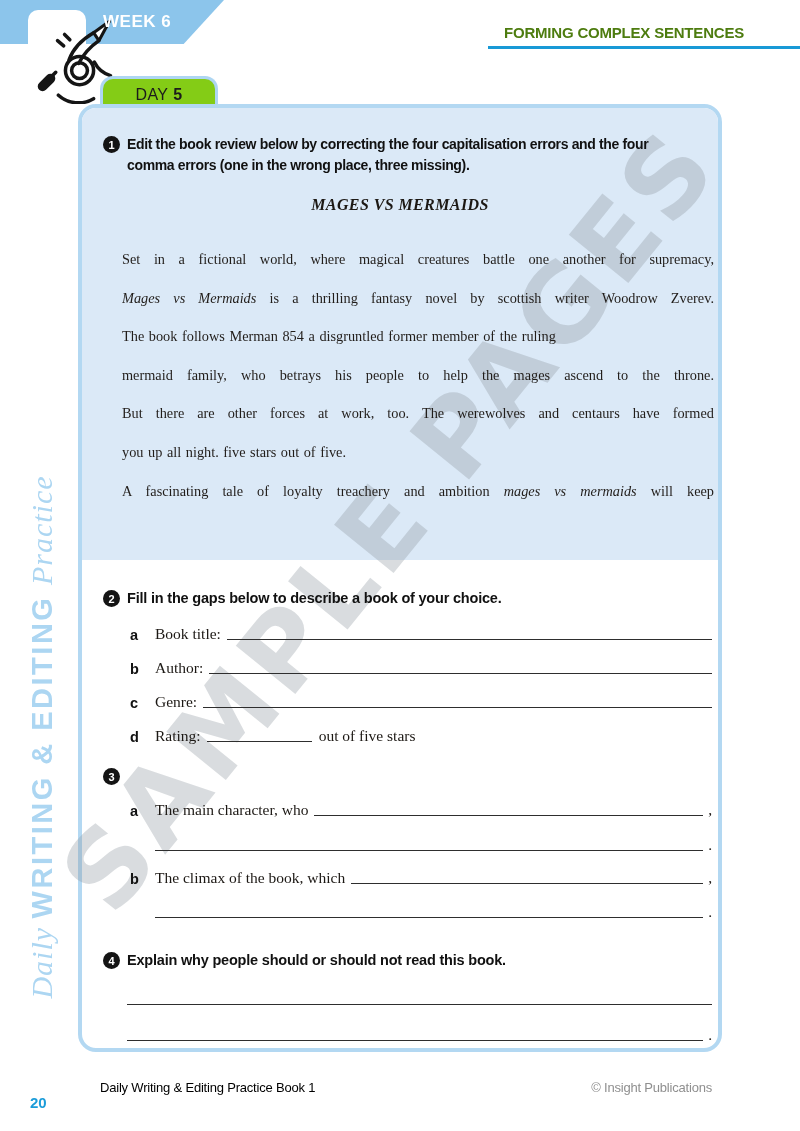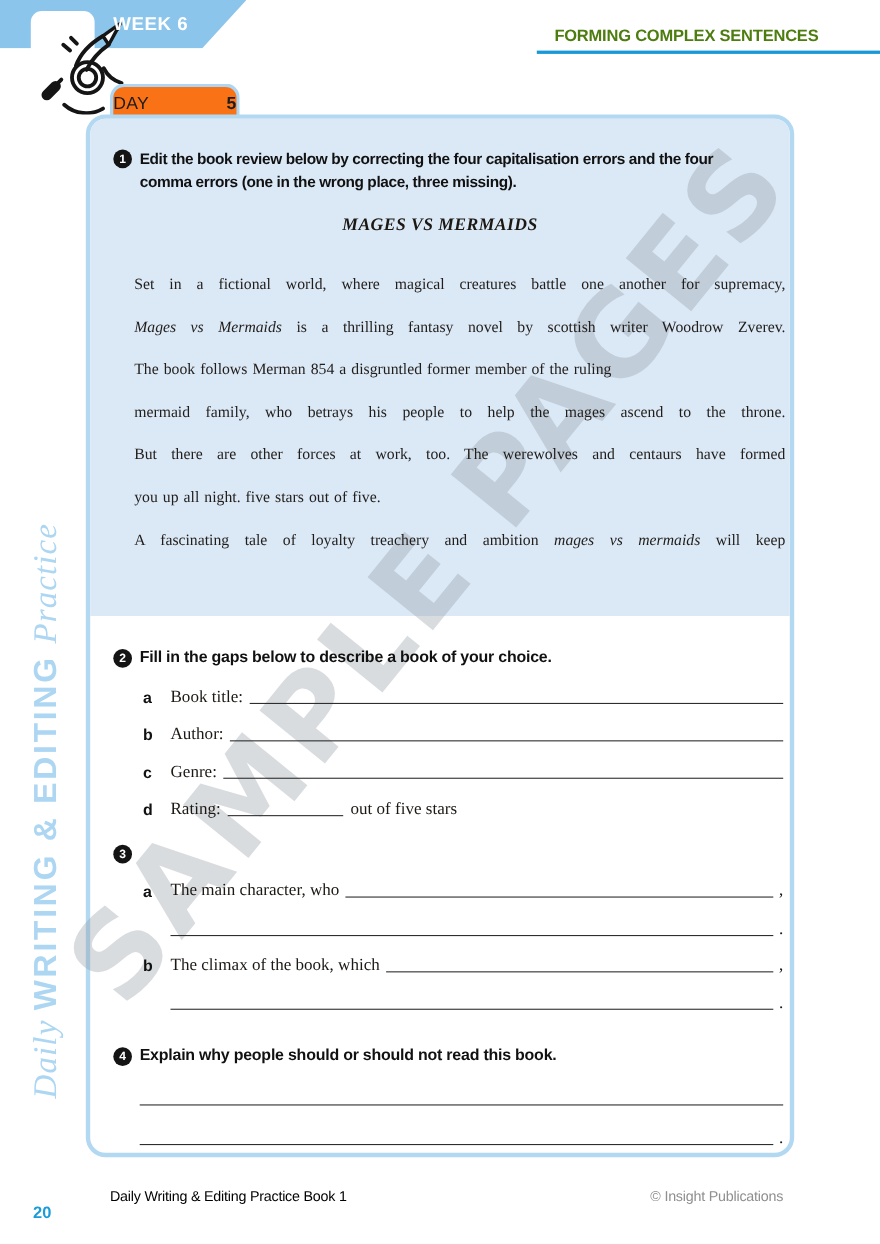--- a/index.html
+++ b/index.html
@@ -30,23 +30,23 @@
     font-size:15px; font-weight:bold; color:#4d7c0f; letter-spacing:-0.2px;
     white-space:nowrap;
   }
   .topic-underline {
     position:absolute; left:488px; top:46px; width:312px; height:3px;
     background:#1899d6;
   }
   
   .day-tab {
     position:absolute; left:100px; top:76px; width:118px; height:34px;
-    background:#f97316; border:3px solid #aed6f2; border-bottom:none;
+    background:#84cc16; border:3px solid #aed6f2; border-bottom:none;
     border-radius:13px 13px 0 0;
-    display:flex; align-items:center; justify-content:space-between;
+    display:flex; align-items:center; justify-content:center;
     font-size:16px; color:#1c1c1c; letter-spacing:0.3px;
   }
   .day-tab b { margin-left:5px; }
   .main-box {
     position:absolute; left:78px; top:104px; width:644px; height:948px;
     background:#ffffff; border:4px solid #b3d8f2; border-radius:18px;
   }
   .blue-area {
     position:absolute; left:82px; top:108px; width:636px; height:452px;
     background:#dbe9f7; border-radius:14px 14px 0 0;

